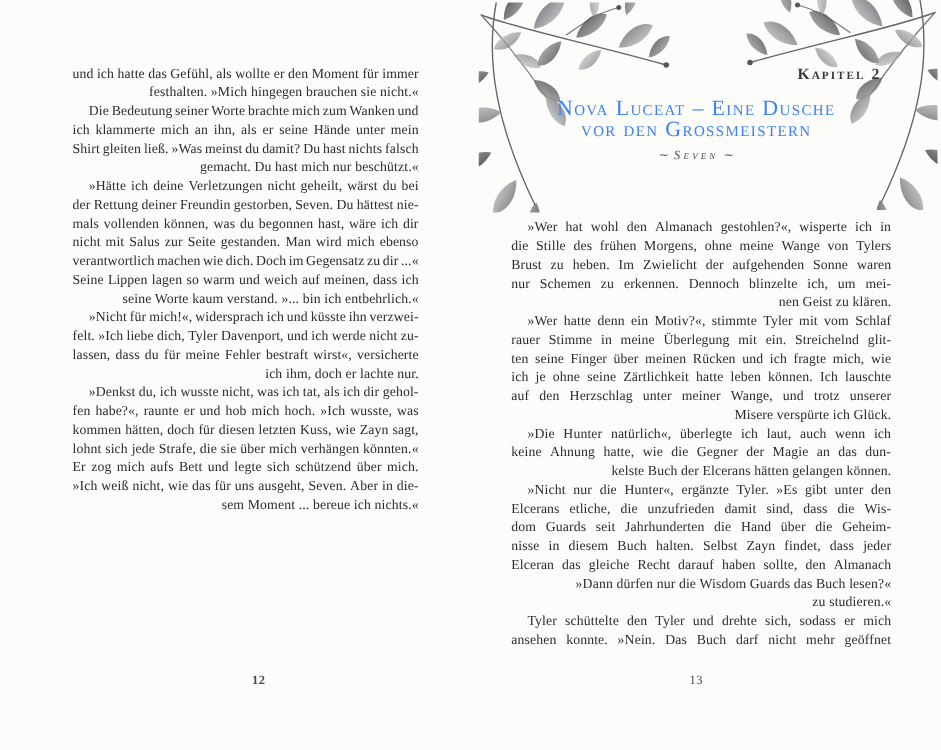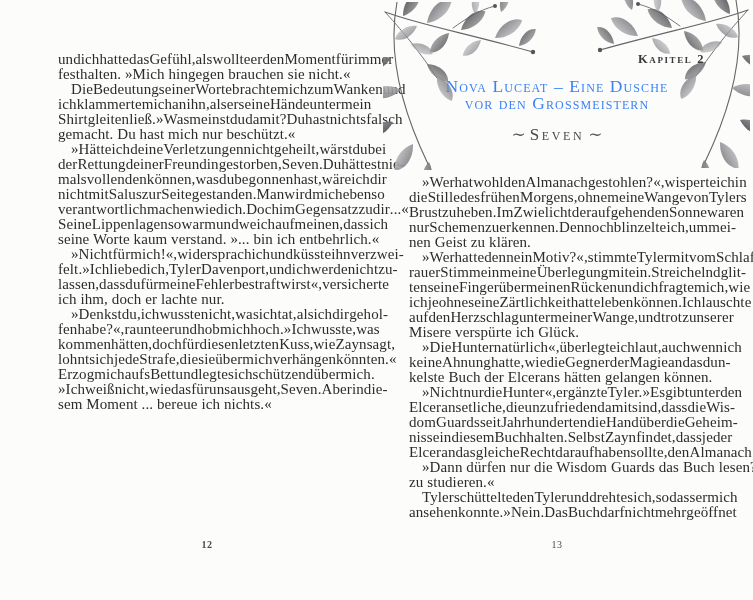--- a/index.html
+++ b/index.html
@@ -3,46 +3,46 @@
 <meta charset="utf-8">
 <style>
   html,body{margin:0;padding:0;background:#e9e9e7;}
   .spread{
     position:relative;width:753px;height:600px;margin:0 auto;
     background:#fcfcfa;overflow:hidden;
     font-family:"Liberation Serif","DejaVu Serif",serif;
     color:#2e2c2a;
   }
   
-  .textblock{position:absolute;font-size:15px;}
+  .textblock{position:absolute;font-size:11px;}
   #left-body{left:58px;top:52px;width:277px;}
   #right-body{left:409px;top:175px;width:304px;}
   .bline{
     display:flex;justify-content:space-between;
     height:15px;line-height:15px;white-space:nowrap;
     letter-spacing:.1px;
   }
-  .bline.plast{display:block;}
+  .bline.plast{display:block;text-align:right;}
   .bline.pindent{padding-left:13px;}
   
   #chapter-header{
     position:absolute;left:409px;top:52px;width:296px;
     text-align:center;z-index:2;
   }
   .chapter-label{
     font-variant:small-caps;font-weight:700;font-size:12.5px;
     letter-spacing:1.6px;color:#3a383a;line-height:14px;text-align:right;
   }
   .chapter-title{
     margin-top:12px;font-variant:small-caps;font-size:17.5px;
     letter-spacing:1.1px;color:#3b82f6;line-height:17px;font-weight:400;
   }
   .chapter-subtitle{
-    margin-top:16px;font-variant:small-caps;font-size:17px;
-    letter-spacing:2.6px;color:#4a484a;line-height:14px;
+    margin-top:6px;font-variant:small-caps;font-size:10px;
+    letter-spacing:2.6px;color:#4a484a;line-height:14px;font-style:italic;
   }
   .chapter-subtitle .tilde{letter-spacing:0;padding:0 4px;color:#5a585a;}
   
   .pagenum{
     position:absolute;top:539px;font-size:10px;color:#4a4a4a;
     text-align:center;letter-spacing:.5px;
   }
   #pn-left{left:58px;width:298px;font-weight:bold;}
   #pn-right{left:409px;width:296px;}
   

